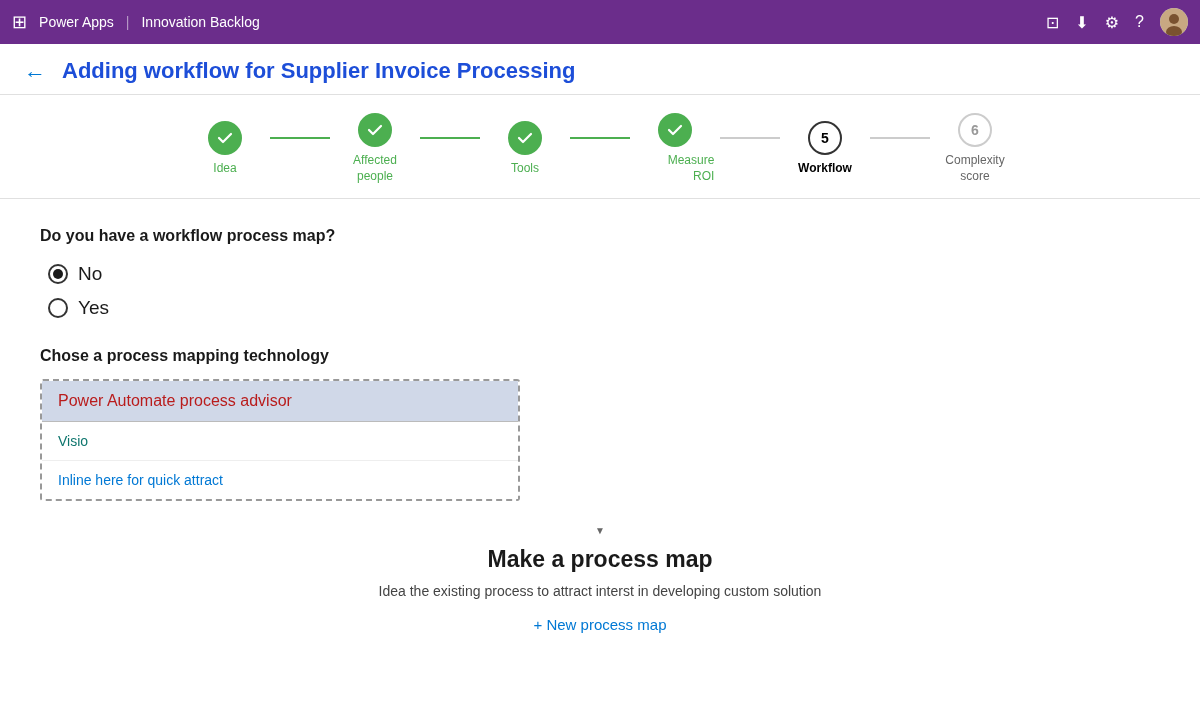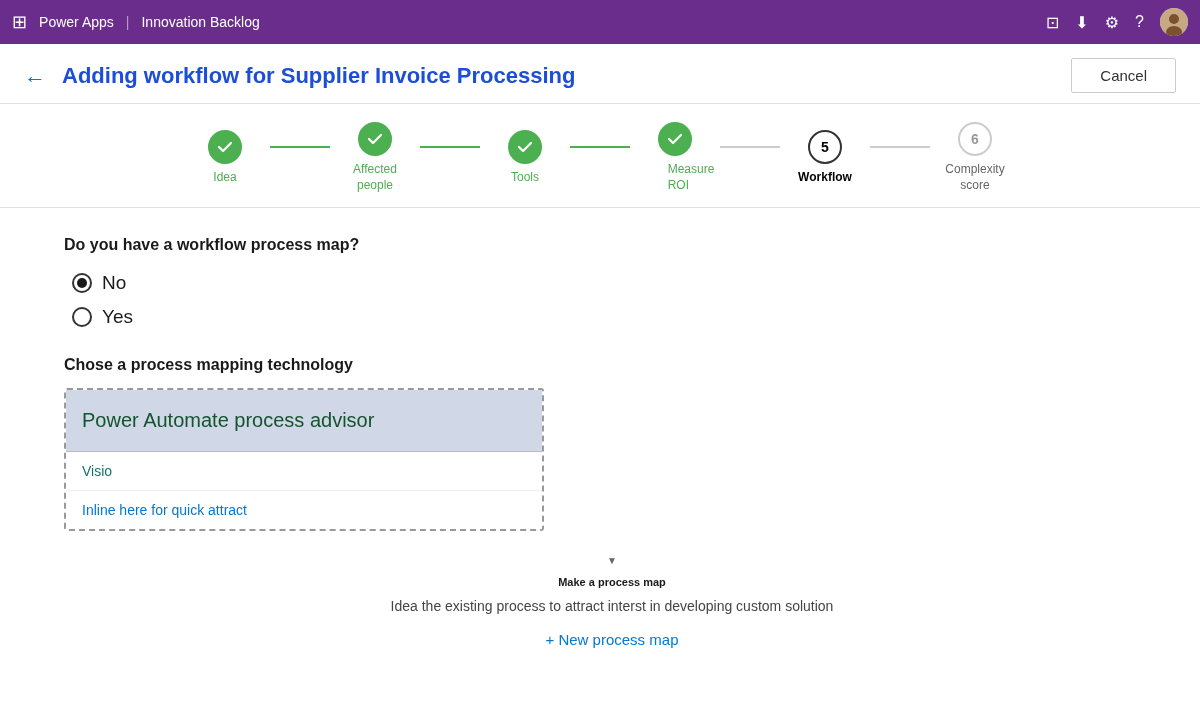--- a/index.html
+++ b/index.html
@@ -104,21 +104,20 @@
       width: 60px;
       height: 2px;
       background: #ccc;
       margin-bottom: 22px;
     }
     .step-connector.done { background: #4caf50; }
 
     
     .main-content {
       padding: 28px 40px 20px 40px;
-      margin-left: 24px;
     }
     .section-question {
       font-size: 16px;
       font-weight: 600;
       color: #1a1a1a;
       margin-bottom: 18px;
     }
     .radio-group { display: flex; flex-direction: column; gap: 12px; margin-bottom: 28px; margin-left: 8px; }
     .radio-option { display: flex; align-items: center; gap: 10px; cursor: pointer; font-size: 19px; color: #1a1a1a; }
     .radio-circle {
@@ -140,23 +139,23 @@
     
     .dropdown-container {
       width: 480px;
       border: 2px dashed #999;
       border-radius: 3px;
       overflow: hidden;
       margin-bottom: 28px;
     }
     .dropdown-selected {
       background: #d0d8e8;
-      padding: 19px 16px;
-      font-size: 20px;
-      color: #14532d;
+      padding: 11px 16px;
+      font-size: 16px;
+      color: #b91c1c;
       cursor: pointer;
       border-bottom: 1px solid #bbb;
     }
     .dropdown-options { background: #fff; }
     .dropdown-option {
       padding: 11px 16px;
       font-size: 14px;
       color: #0f766e;
       cursor: pointer;
       border-bottom: 1px solid #eee;
@@ -170,21 +169,21 @@
       margin-bottom: 10px;
     }
     .dropdown-arrow::after {
       content: '▼';
       font-size: 10px;
       color: #666;
     }
 
     
     .process-map-section { text-align: center; margin-top: 4px; }
-    .process-map-title { font-size: 11px; font-weight: 600; color: #1a1a1a; margin-bottom: 8px; }
+    .process-map-title { font-size: 23px; font-weight: 600; color: #1a1a1a; margin-bottom: 8px; }
     .process-map-desc { font-size: 14px; color: #444; margin-bottom: 14px; line-height: 1.5; }
     .new-process-map { font-size: 15px; color: #0078d4; cursor: pointer; }
   </style>
 </head>
 <body>
 
 <div class="topbar">
   <span class="topbar-grid-icon">⊞</span>
   <span class="topbar-title">Power Apps</span>
   <span class="topbar-sep">|</span>
@@ -200,21 +199,20 @@
         <circle cx="14" cy="11" r="5" fill="#7a5230"></circle>
         <ellipse cx="14" cy="24" rx="8" ry="6" fill="#7a5230"></ellipse>
       </svg>
     </div>
   </div>
 </div>
 
 <div class="header-row">
   <a class="back-arrow">←</a>
   <span class="page-title">Adding workflow for Supplier Invoice Processing</span>
-  <button class="cancel-btn">Cancel</button>
 </div>
 
 <div class="stepper">
 
   <div class="step-item">
     <div class="step-circle completed">
       <svg width="16" height="16" viewBox="0 0 16 16">
           <polyline points="2,8 6,12 14,4" fill="none" stroke="white" stroke-width="2.2" stroke-linecap="round" stroke-linejoin="round"></polyline>
         </svg>
     </div>
@@ -242,21 +240,21 @@
     <span class="step-label completed">Tools</span>
   </div>
   <div class="step-connector done"></div>
 
   <div class="step-item">
     <div class="step-circle completed">
       <svg width="16" height="16" viewBox="0 0 16 16">
           <polyline points="2,8 6,12 14,4" fill="none" stroke="white" stroke-width="2.2" stroke-linecap="round" stroke-linejoin="round"></polyline>
         </svg>
     </div>
-    <span class="step-label completed" style="white-space:pre-line; text-align:left;margin-left:32px;">Measure
+    <span class="step-label completed" style="white-space:pre-line; text-align:right;margin-left:32px;">Measure
 ROI</span>
   </div>
   <div class="step-connector"></div>
 
   <div class="step-item">
     <div class="step-circle active">5</div>
     <span class="step-label active">Workflow</span>
   </div>
   <div class="step-connector"></div>
 

